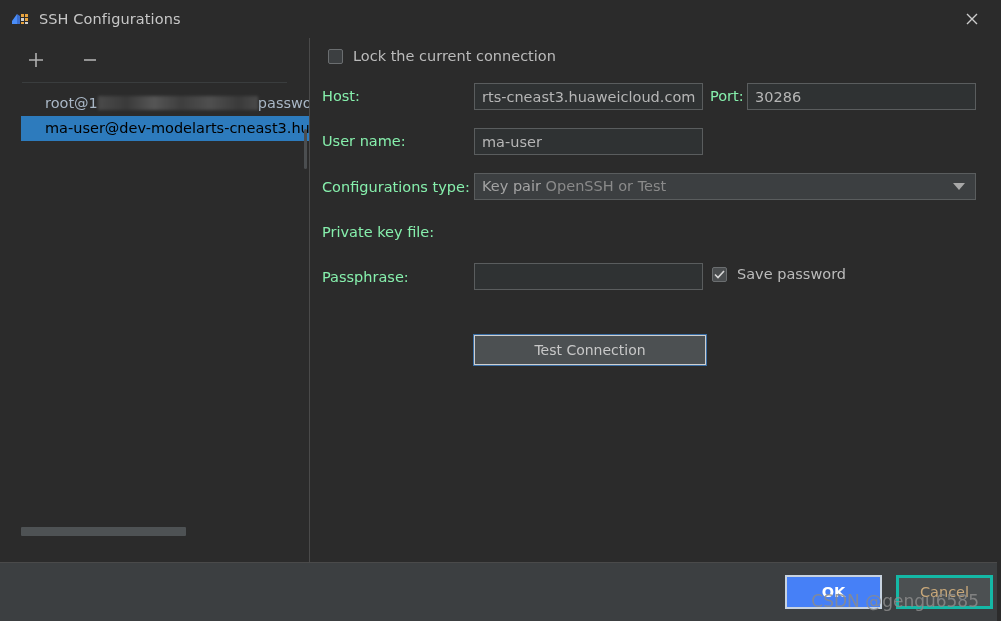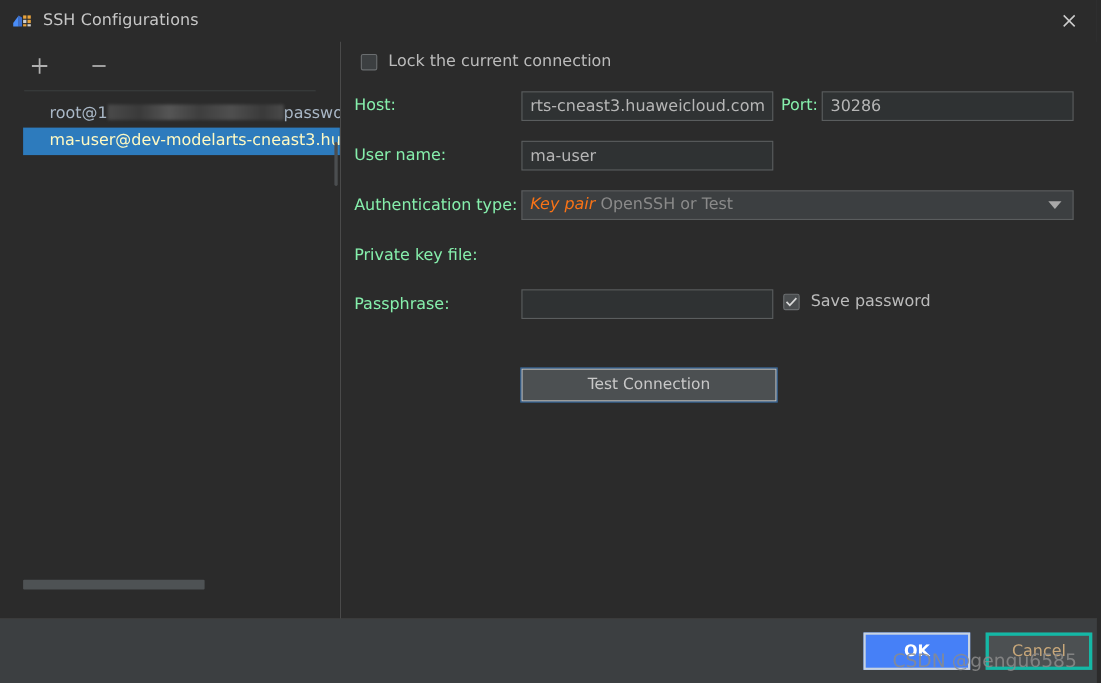--- a/index.html
+++ b/index.html
@@ -80,21 +80,21 @@
     margin: 0 0 0 21px;
     padding-left: 24px;
     font-size: 14.5px;
     color: #a9b7c6;
     white-space: nowrap;
     cursor: default;
     position: relative;
   }
   .conf-item.selected {
     background: #2d7bbd;
-    color: #fef9c3;
+    color: #000000;
   }
   .redact {
     display: inline-block;
     vertical-align: -2px;
     height: 14px;
     background: linear-gradient(90deg,#4a4a4a 0%, #3a3a3a 18%, #555 35%,#3e3e3e 52%,#4f4f4f 70%,#3a3a3a 88%,#4a4a4a 100%);
     filter: blur(1.6px);
     border-radius: 1px;
   }
 
@@ -141,21 +141,21 @@
   .field.combo {
     background: #3c3f41;
     display: flex; align-items: center; justify-content: space-between;
     cursor: pointer;
   }
   .field.readonlyfile {
     background: #3c3f41;
     display: flex; align-items: center; justify-content: space-between;
     color: #c9c9c9;
   }
-  .combo-main { color: #f97316; font-style: italic; }
+  .combo-main { color: #a3a3a3; }
   .combo-hint { color: #8a8a8a; }
   .caret {
     width: 0; height: 0;
     border-left: 6px solid transparent;
     border-right: 6px solid transparent;
     border-top: 7px solid #a8a8a8;
     margin-right: 3px;
   }
   .folder-icon { margin-right: 2px; display:block; }
 
@@ -299,21 +299,21 @@
           <span class="flabel">Port:</span>
         </div>
         <div class="field" style="position:absolute; left:437px; top:45px; width:229px;">30286</div>
 
         <div class="row" style="left:12px; top:95px;">
           <span class="flabel">User name:</span>
         </div>
         <div class="field" style="position:absolute; left:164px; top:90px; width:229px;">ma-user</div>
 
         <div class="row" style="left:12px; top:141px;">
-          <span class="flabel">Authentication type:</span>
+          <span class="flabel">Configurations type:</span>
         </div>
         <div class="field combo" style="position:absolute; left:164px; top:135px; width:502px;">
           <span>
             <span class="combo-main">Key pair</span>
             <span class="combo-hint">OpenSSH or Test</span>
           </span>
           <span class="caret"></span>
         </div>
 
         <div class="row" style="left:12px; top:186px;">

